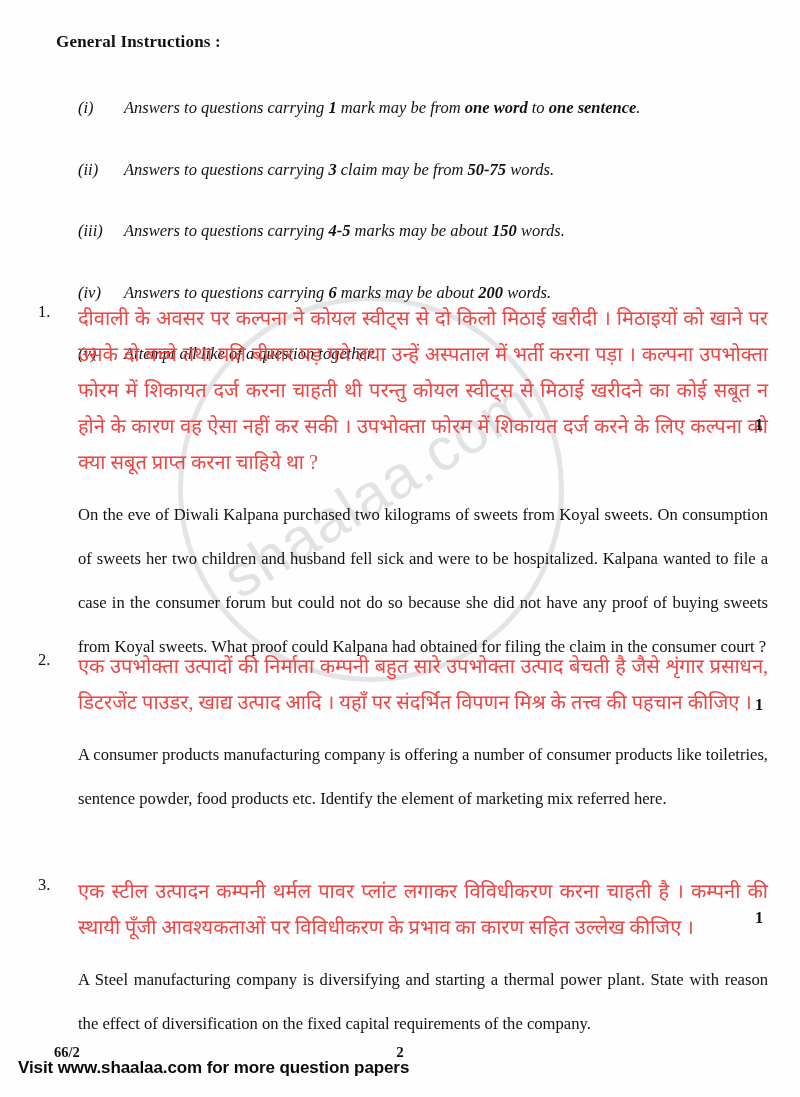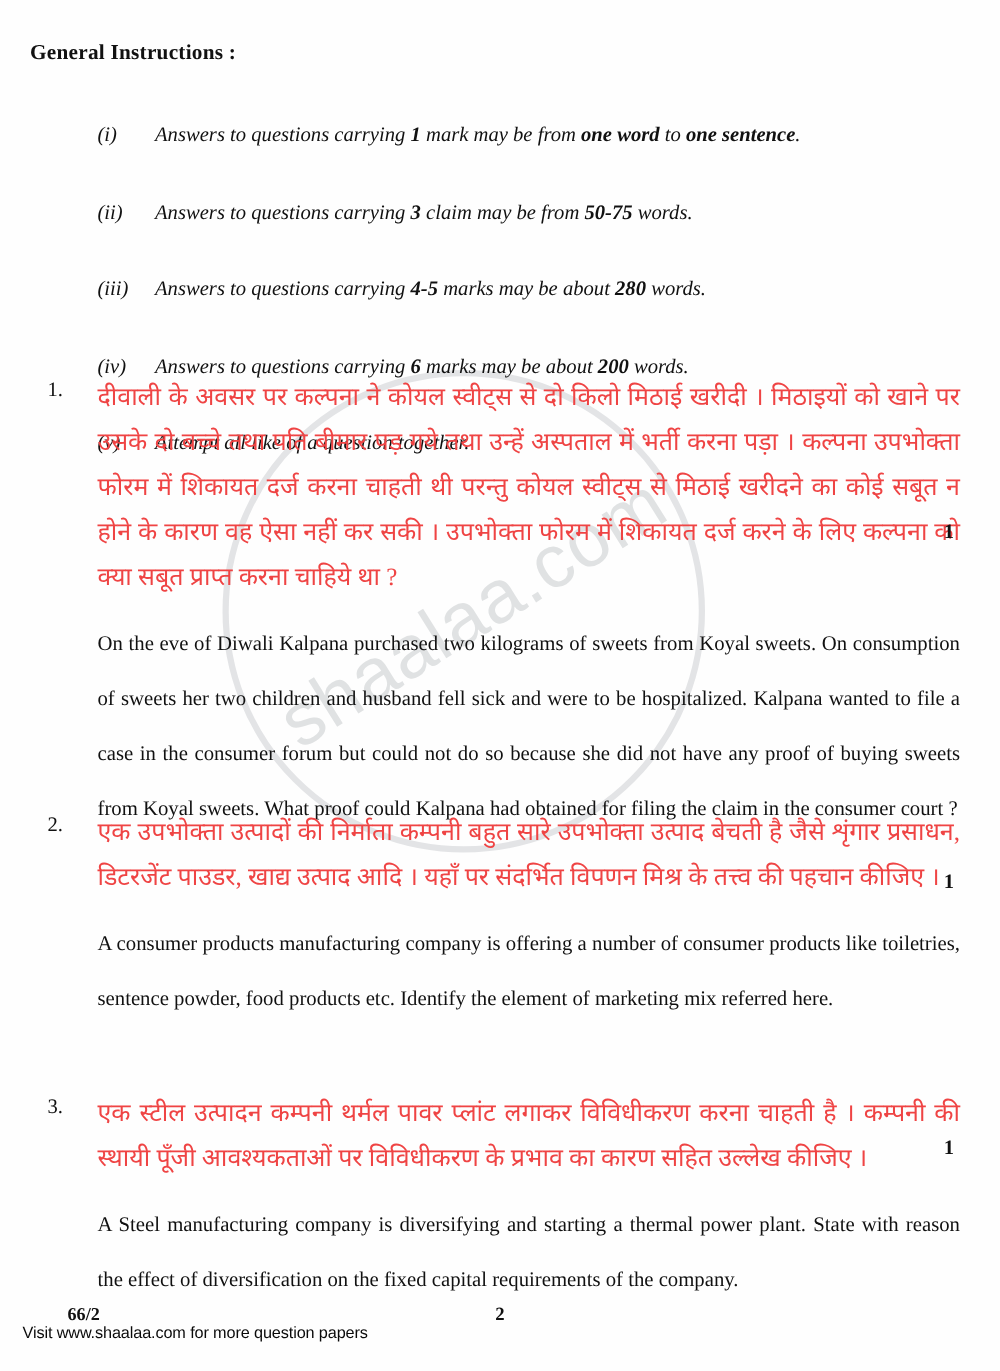--- a/index.html
+++ b/index.html
@@ -52,21 +52,21 @@
   }
 
   
   .content {
     position: relative;
     z-index: 10;
   }
 
   .heading {
     position: absolute;
-    left: 24px;
+    left: 56px;
     top: 32px;
     font-weight: bold;
     font-size: 17px;
     letter-spacing: 0.2px;
   }
 
   .instructions {
     position: absolute;
     left: 78px;
     top: 70px;
@@ -152,23 +152,24 @@
     width: 800px;
     text-align: center;
     font-weight: bold;
     font-size: 15px;
   }
   .footer-promo {
     position: absolute;
     left: 18px;
     top: 1058px;
     font-family: "Liberation Sans", "DejaVu Sans", sans-serif;
-    font-size: 13px;
+    font-size: 17px;
     color: #0a0a0a;
     letter-spacing: -0.1px;
+    font-weight: bold;
   }
 </style>
 </head>
 <body>
 
 <div class="page">
 
   <div class="watermark">
     <div class="wm-circle"></div>
     <div class="wm-text">shaalaa.com</div>
@@ -182,21 +183,21 @@
         <div class="instr-row">
           <span class="instr-num">(i)</span>
           <span class="instr-text"><span>Answers to questions carrying </span><b>1</b><span> mark may be from </span><b>one word</b><span> to </span><b>one sentence</b><span>.</span></span>
         </div>
         <div class="instr-row">
           <span class="instr-num">(ii)</span>
           <span class="instr-text"><span>Answers to questions carrying </span><b>3</b><span> claim may be from </span><b>50-75</b><span> words.</span></span>
         </div>
         <div class="instr-row">
           <span class="instr-num">(iii)</span>
-          <span class="instr-text"><span>Answers to questions carrying </span><b>4-5</b><span> marks may be about </span><b>280</b><span> words.</span></span>
+          <span class="instr-text"><span>Answers to questions carrying </span><b>4-5</b><span> marks may be about </span><b>150</b><span> words.</span></span>
         </div>
         <div class="instr-row">
           <span class="instr-num">(iv)</span>
           <span class="instr-text"><span>Answers to questions carrying </span><b>6</b><span> marks may be about </span><b>200</b><span> words.</span></span>
         </div>
         <div class="instr-row">
           <span class="instr-num">(v)</span>
           <span class="instr-text"><span>Attempt all like of a question together.</span></span>
         </div>
       </div>

